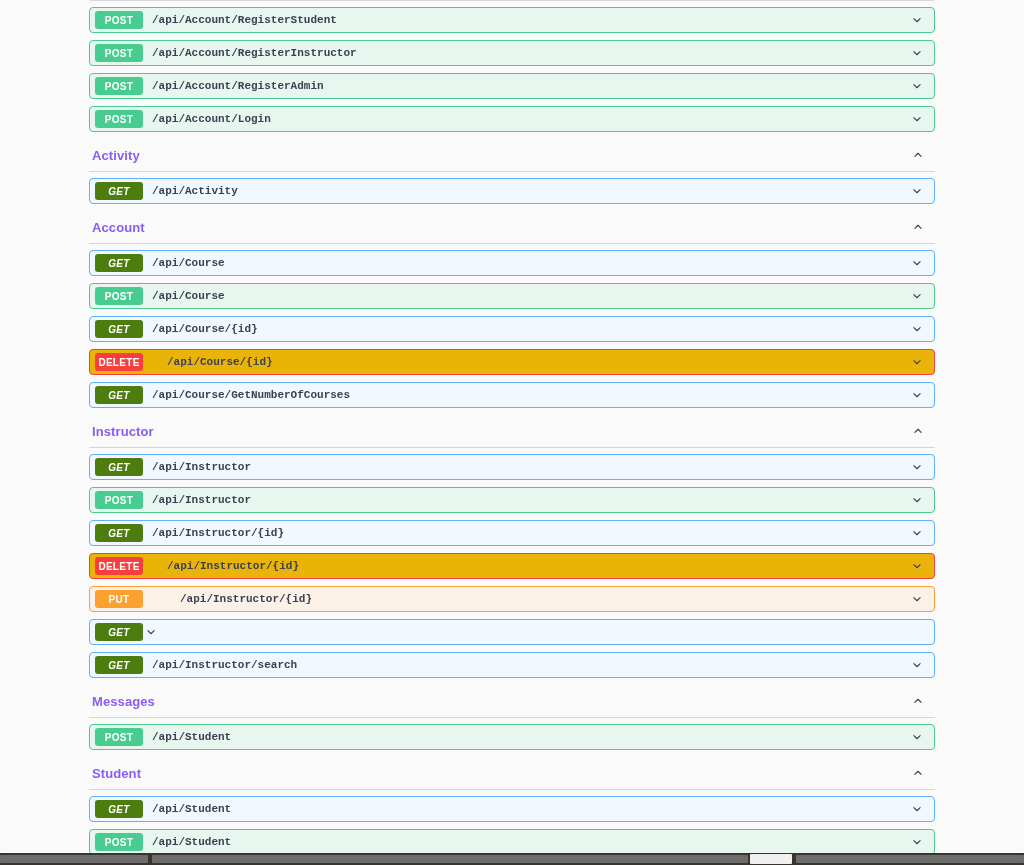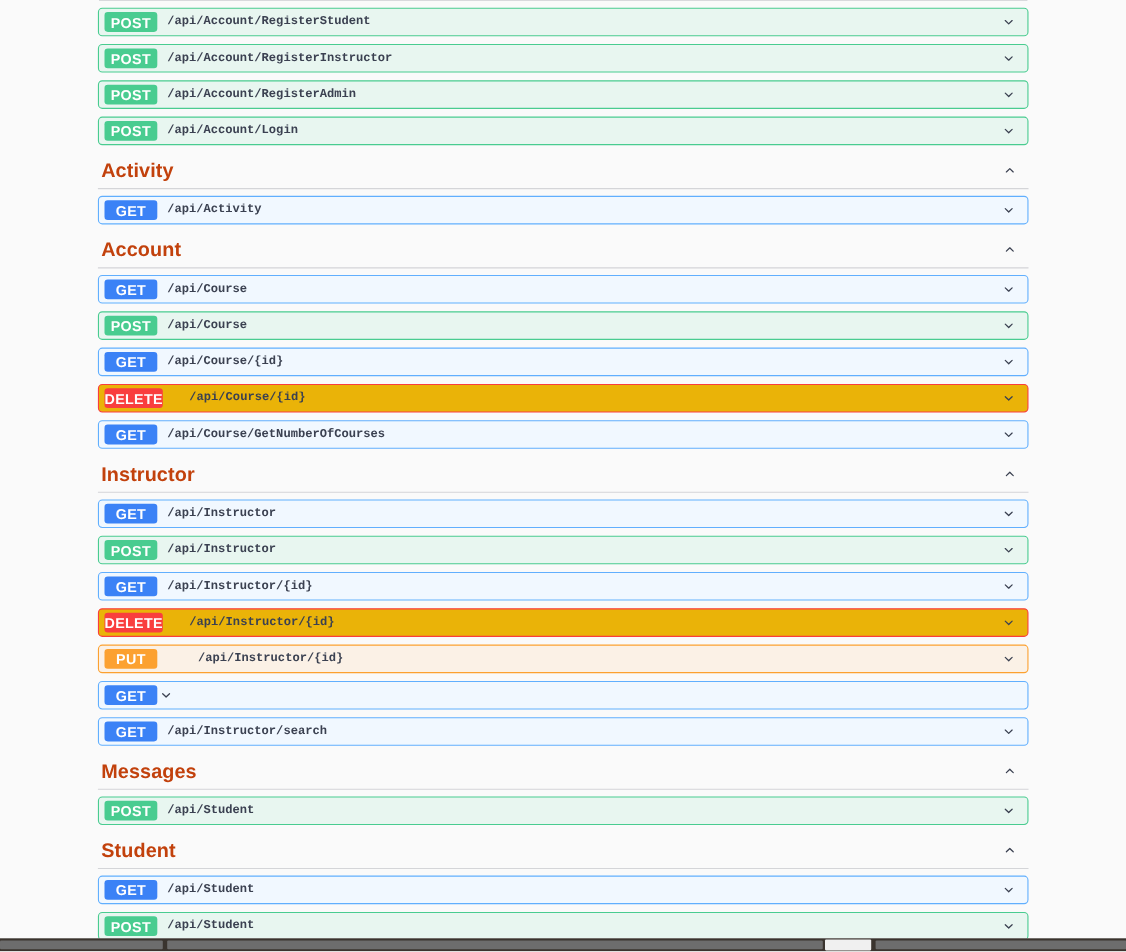--- a/index.html
+++ b/index.html
@@ -49,23 +49,23 @@
     align-items: center;
     justify-content: space-between;
     height: 33px;
     padding: 0 9px 0 3px;
     cursor: pointer;
     border-bottom: 1px solid rgba(59,65,81,.2);
     margin-bottom: 6px;
   }
   .tag-title {
     font-family: "Liberation Sans", sans-serif;
-    font-size: 18px;
+    font-size: 13px;
     font-weight: bold;
-    color: #c2410c;
+    color: #8b5cf6;
     letter-spacing: .1px;
     line-height: 1;
   }
   .chev {
     width: 16px; height: 16px;
     display: inline-block;
     flex: 0 0 16px;
   }
   .chev svg { display: block; width: 16px; height: 16px; }
 
@@ -81,21 +81,21 @@
     padding-right: 9px;
     position: relative;
   }
   .op-method {
     flex: 0 0 48px;
     height: 18px;
     margin-left: 5px;
     border-radius: 3px;
     color: #fff;
     font-family: "Liberation Sans", sans-serif;
-    font-size: 13px;
+    font-size: 10px;
     font-weight: bold;
     letter-spacing: .3px;
     display: flex;
     align-items: center;
     justify-content: center;
     text-transform: uppercase;
   }
   .op-path {
     flex: 1 1 auto;
     margin-left: 9px;
@@ -103,21 +103,21 @@
     font-size: 11px;
     font-weight: bold;
     color: #3b4151;
     white-space: nowrap;
     overflow: hidden;
   }
   .op-chev { flex: 0 0 16px; }
 
   
   .m-get    { background: #f1f8ff; border-color: #61affe; }
-  .m-get    .op-method { background: #3b82f6; }
+  .m-get    .op-method { background: #4d7c0f; font-style: italic; }
   .m-post   { background: #e8f6f0; border-color: #49cc90; }
   .m-post   .op-method { background: #49cc90; }
   .m-delete { background: #eab308; border-color: #f93e3e; gap: 15px; }
   .m-delete .op-method { background: #f93e3e; }
   .m-put    { background: #fbf1e6; border-color: #fca130; gap: 28px; }
   .m-put    .op-method { background: #fca130; }
 
   
   .hscroll {
     position: absolute;

